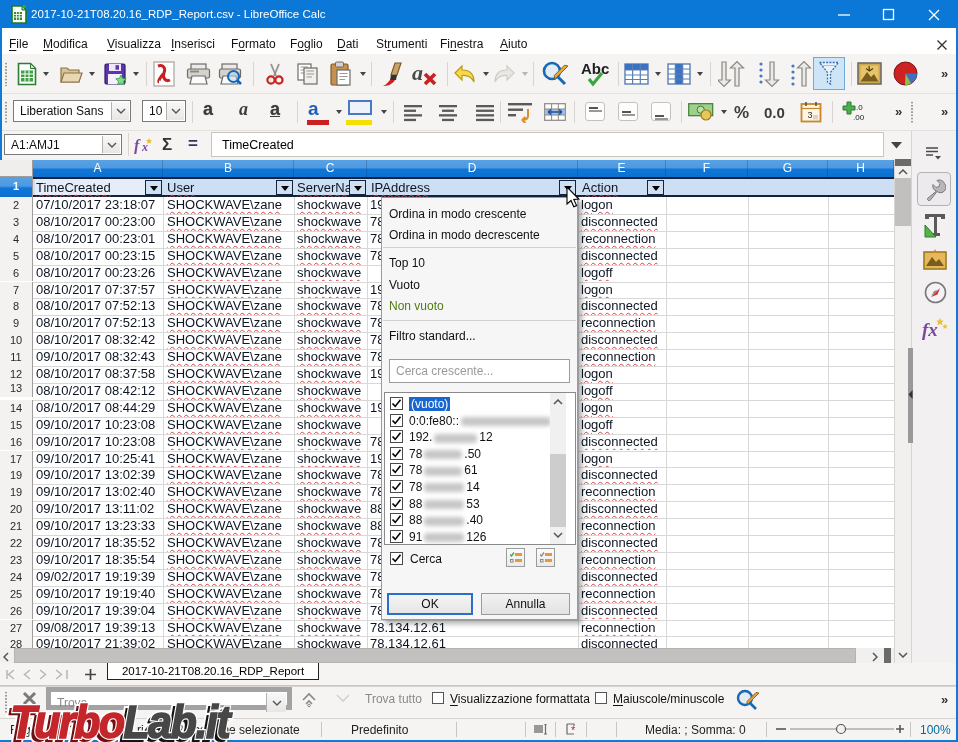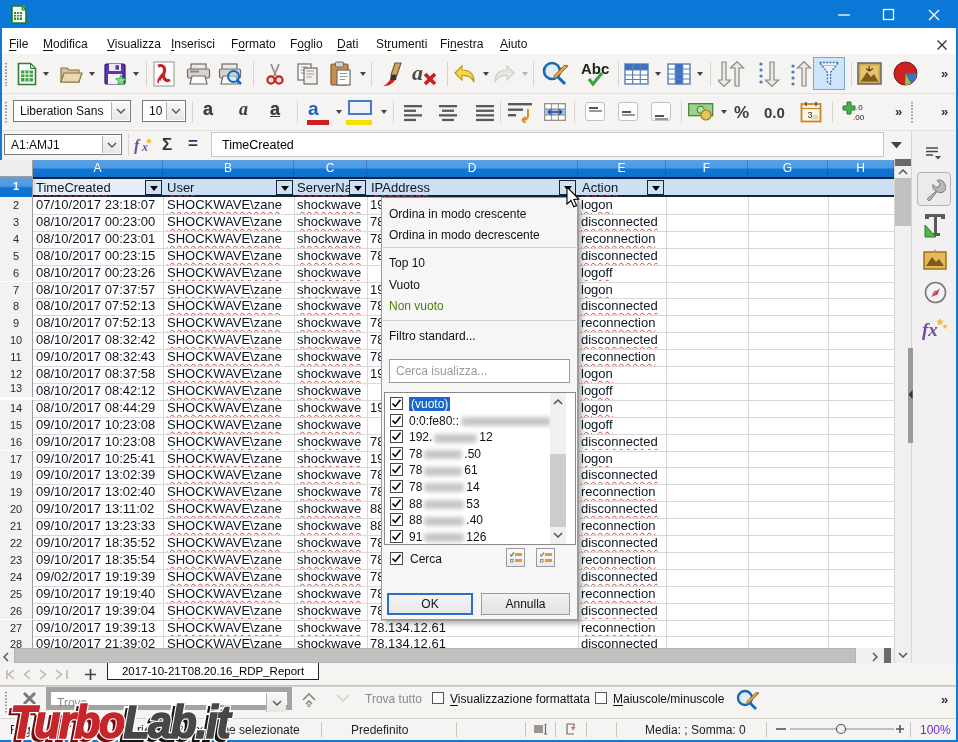--- a/index.html
+++ b/index.html
@@ -49,20 +49,21 @@
 </style></head><body>
 <div id="frame"></div>
 <div id="title">
 <svg class="ico" style="left:9px;top:5px" width="19" height="19" viewBox="0 0 19 19">
 <path d="M3 1 L13 1 L17 5 L17 18 L3 18 Z" fill="#fff" stroke="#1f7a1f" stroke-width="1.6"></path>
 <path d="M13 1 L13 5 L17 5 Z" fill="#9cd09c" stroke="#1f7a1f" stroke-width="1"></path>
 <rect x="5" y="7" width="8" height="8" fill="#2e8b2e"></rect>
 <path d="M5 9.5 H13 M5 12 H13 M7.6 7 V15 M10.3 7 V15" stroke="#fff" stroke-width="0.9"></path>
 <rect x="13.5" y="0" width="3" height="3" fill="#37a837"></rect>
 </svg>
+<span class="txt">2017-10-21T08.20.16_RDP_Report.csv - LibreOffice Calc</span>
 <svg class="ico" style="left:836px;top:3px" width="120" height="24" viewBox="0 0 120 24">
 <path d="M2 12 H14" stroke="#fff" stroke-width="1.3"></path>
 <rect x="47.5" y="6.5" width="10" height="10" fill="none" stroke="#fff" stroke-width="1.3"></rect>
 <path d="M93 7 L103 17 M103 7 L93 17" stroke="#fff" stroke-width="1.3"></path>
 </svg>
 </div>
 <div id="menu">
     <span style="left:7px"><u>F</u>ile</span>
     <span style="left:41px"><u>M</u>odifica</span>
     <span style="left:105px"><u>V</u>isualizza</span>
@@ -570,42 +571,42 @@
 <div class="cell sp" style="left:297px;top:585.7px;width:67px;height:16.9px">shockwave</div>
 <div class="cell" style="left:370px;top:585.7px;width:205px;height:16.9px">78.134.12.61</div>
 <div class="cell sp" style="left:581px;top:585.7px;width:82px;height:16.9px">reconnection</div>
 <div class="rn" style="top:602.6px;height:16.9px">26</div>
 <div class="cell" style="left:36px;top:602.6px;width:124px;height:16.9px">09/10/2017 19:39:04</div>
 <div class="cell sp" style="left:167px;top:602.6px;width:124px;height:16.9px">SHOCKWAVE\zane</div>
 <div class="cell sp" style="left:297px;top:602.6px;width:67px;height:16.9px">shockwave</div>
 <div class="cell" style="left:370px;top:602.6px;width:205px;height:16.9px">78.134.12.61</div>
 <div class="cell sp" style="left:581px;top:602.6px;width:82px;height:16.9px">disconnected</div>
 <div class="rn" style="top:619.5px;height:16.9px">27</div>
-<div class="cell" style="left:36px;top:619.5px;width:124px;height:16.9px">09/10/2017 19:39:13</div>
+<div class="cell" style="left:36px;top:619.5px;width:124px;height:16.9px">09/08/2017 19:39:13</div>
 <div class="cell sp" style="left:167px;top:619.5px;width:124px;height:16.9px">SHOCKWAVE\zane</div>
 <div class="cell sp" style="left:297px;top:619.5px;width:67px;height:16.9px">shockwave</div>
 <div class="cell" style="left:370px;top:619.5px;width:205px;height:16.9px">78.134.12.61</div>
 <div class="cell sp" style="left:581px;top:619.5px;width:82px;height:16.9px">reconnection</div>
 <div class="rn" style="top:636.4px;height:16.9px">28</div>
 <div class="cell" style="left:36px;top:636.4px;width:124px;height:16.9px">09/10/2017 21:39:02</div>
 <div class="cell sp" style="left:167px;top:636.4px;width:124px;height:16.9px">SHOCKWAVE\zane</div>
 <div class="cell sp" style="left:297px;top:636.4px;width:67px;height:16.9px">shockwave</div>
 <div class="cell" style="left:370px;top:636.4px;width:205px;height:16.9px">78.134.12.61</div>
 <div class="cell sp" style="left:581px;top:636.4px;width:82px;height:16.9px">disconnected</div>
 <div class="abs" style="left:381px;top:197px;width:197px;height:423px;background:#f7f6f6;border:1px solid #9b9b9b;box-shadow:4px 4px 5px rgba(0,0,0,0.30)"></div>
 <div class="abs" style="left:389px;top:207px;font-size:12px;color:#111">Ordina in modo crescente</div>
 <div class="abs" style="left:389px;top:228px;font-size:12px;color:#111">Ordina in modo decrescente</div>
 <div class="abs" style="left:383px;top:247px;width:193px;height:1px;background:#d2d0ce"></div>
 <div class="abs" style="left:389px;top:256px;font-size:12px;color:#111">Top 10</div>
 <div class="abs" style="left:389px;top:278px;font-size:12px;color:#111">Vuoto</div>
 <div class="abs" style="left:389px;top:299px;font-size:12px;color:#4d7c0f">Non vuoto</div>
 <div class="abs" style="left:383px;top:320px;width:193px;height:1px;background:#d2d0ce"></div>
 <div class="abs" style="left:389px;top:329px;font-size:12px;color:#111">Filtro standard...</div>
 <div class="abs" style="left:389px;top:359px;width:181px;height:24px;background:#fff;border:1px solid #9b9b9b">
-<span class="abs" style="left:6px;top:4px;font-size:12px;color:#9a9a9a">Cerca isualizza...</span>
+<span class="abs" style="left:6px;top:4px;font-size:12px;color:#9a9a9a">Cerca crescente...</span>
   </div>
 <div class="abs" style="left:384px;top:392px;width:192px;height:153px;background:#fff;border:1px solid #8a8a8a"></div>
 <div class="li" style="top:396px">
     <span class="cb">
       <svg width="11" height="11" viewBox="0 0 11 11">
         <path d="M1.5 5.5 L4.2 8.4 L9.5 1.8" stroke="#000" stroke-width="1.6" fill="none"></path>
       </svg>
     </span>
     <span class="litxt"><span class="hlsel">(vuoto)</span></span>
   </div>
@@ -826,20 +827,20 @@
     <text x="5" y="11" font-size="11" fill="#cc2222">*</text>
   </svg>
 <span class="abs" style="left:645px;top:723px;font-size:12px;color:#222">Media: ; Somma: 0</span>
 <svg class="abs" style="left:774px;top:722px" width="132" height="14" viewBox="0 0 132 14">
 <path d="M2 7 H12" stroke="#555" stroke-width="1.6"></path>
 <path d="M16 7 H120" stroke="#8a8a8a" stroke-width="1.2"></path>
 <path d="M68 7 v0" stroke="#555"></path>
 <circle cx="67" cy="7" r="4.5" fill="#f0f0f0" stroke="#555" stroke-width="1.2"></circle>
 <path d="M122 7 H130 M126 3 V11" stroke="#555" stroke-width="1.6"></path>
   </svg>
-<span class="abs" style="left:920px;top:723px;font-size:12px;color:#6d28d9">100%</span>
+<span class="abs" style="left:920px;top:723px;font-size:12px;color:#0369a1">100%</span>
 <svg class="abs" style="left:0px;top:695px;z-index:60" width="300" height="52" viewBox="0 0 300 52">
 <g font-family="Liberation Sans,sans-serif" font-weight="bold" font-style="italic" font-size="46" letter-spacing="-1.5" transform="scale(0.93,1)">
 <text x="7" y="46" paint-order="stroke" stroke="#fff" stroke-width="6"><tspan fill="#6e1013">Turbo</tspan><tspan fill="#141414">Lab.it</tspan></text>
 <text x="7" y="46" stroke="#6e1013" stroke-width="2"><tspan fill="#6e1013">Turbo</tspan><tspan fill="#141414" stroke="#141414">Lab.it</tspan></text>
 <text x="11" y="43" paint-order="stroke" stroke="#fff" stroke-width="4"><tspan fill="#c4262c">Turbo</tspan><tspan fill="#474747">Lab.it</tspan></text>
 <text x="11" y="43" stroke="#c4262c" stroke-width="1.6"><tspan fill="#c4262c">Turbo</tspan><tspan fill="#474747" stroke="#474747">Lab.it</tspan></text>
 </g>
   </svg>
 </body></html>

